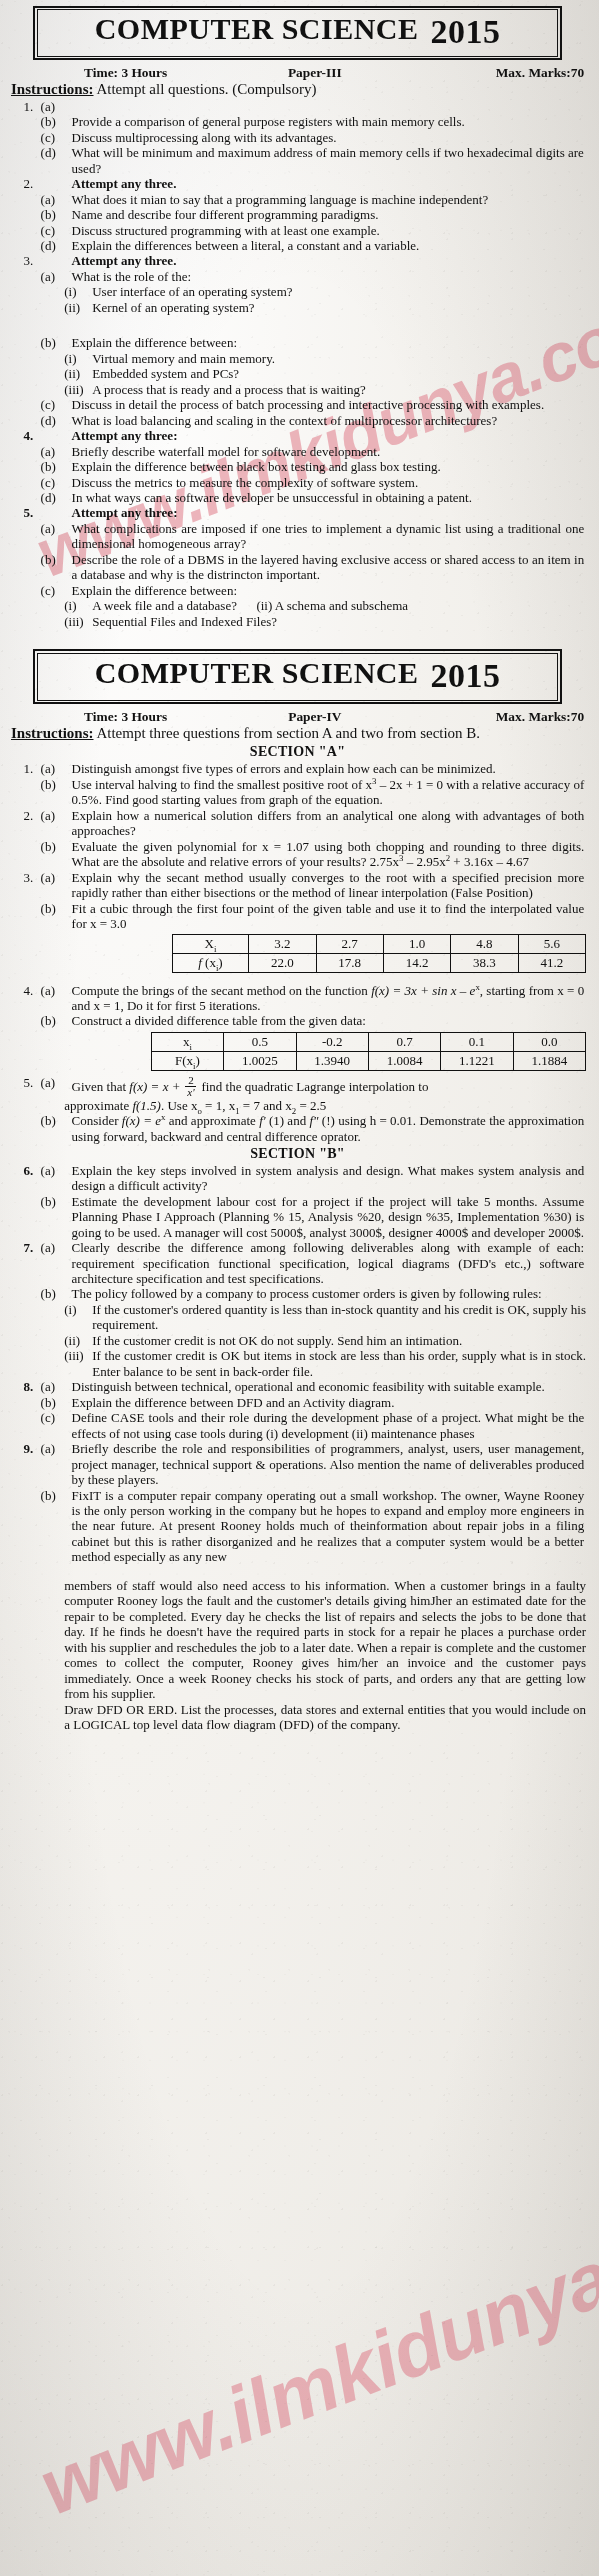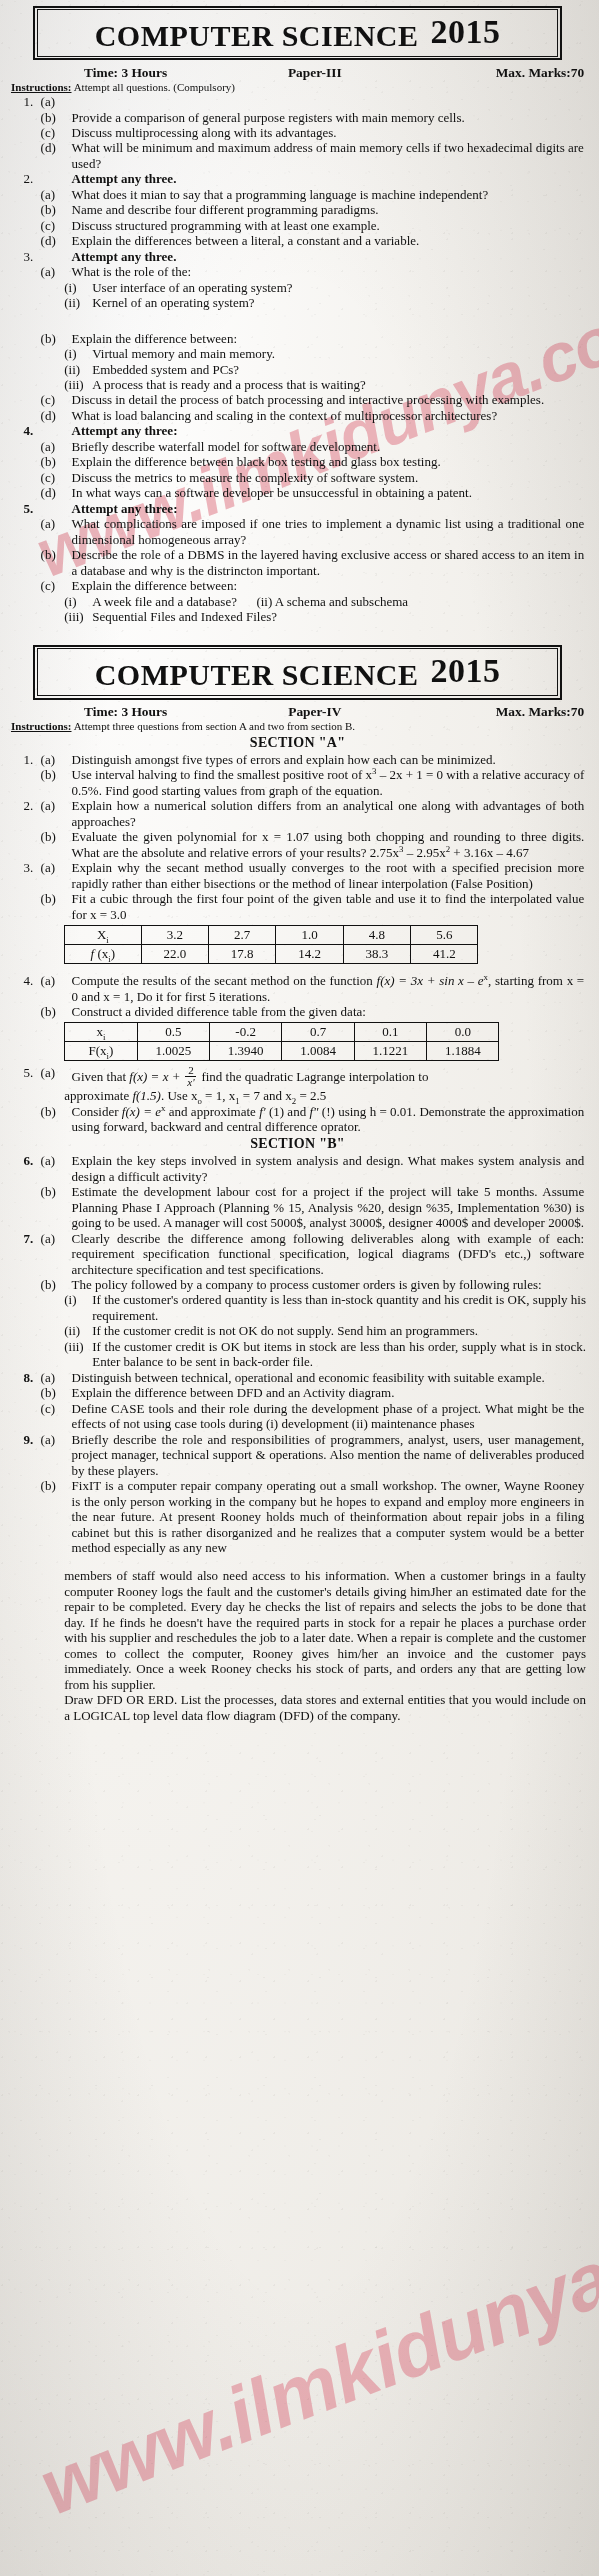--- a/index.html
+++ b/index.html
@@ -58,21 +58,21 @@
   
   .banner {
     border:2.8px solid #111;
     padding:1.8px;
     margin:5.5px 24px 3.7px 24px;
     background:transparent;
   }
   .banner-inner {
     border:1.4px solid #111;
     display:flex;
-    align-items:flex-end;
+    align-items:flex-start;
     justify-content:center;
     gap:12px;
     padding:2.8px 7.4px 4.6px 7.4px;
   }
   .banner-title {
     font-family:"Liberation Serif", serif;
     font-weight:bold;
     font-size:30px;
     letter-spacing:0.5px;
     line-height:1.05;
@@ -91,21 +91,21 @@
     font-weight:bold;
     font-size:13.4px;
     padding:0.9px 1.8px 0 1.8px;
     margin-top:1.8px;
   }
   .meta-time  { width:40%; text-align:center; }
   .meta-paper { width:26%; text-align:center; }
   .meta-marks { width:34%; text-align:right; }
 
   .instructions {
-    font-size:11px;
+    font-size:15px;
     padding:0 1.8px;
     margin-top:0px;
     line-height:1.18;
   }
   .instructions .lbl { font-weight:bold; text-decoration:underline; }
 
   .section-head {
     text-align:center;
     font-weight:bold;
     font-size:14px;
@@ -165,21 +165,21 @@
     vertical-align:-0.45em;
     text-align:center;
     font-size:.85em;
     line-height:1.0;
     margin:0 1.8px;
   }
   .frac .num { display:block; border-bottom:1.2px solid #111; padding:0 1.8px; }
   .frac .den { display:block; padding:0 1.8px; font-style:italic; }
 
   
-  .dtable-wrap { display:flex; }
+  .dtable-wrap { display:flex;justify-content:flex-end; }
   .dtable-wrap .pad { flex:0 0 55px; }
   table.dtable {
     border-collapse:collapse;
     font-size:13px;
     margin:2.8px 0 3.7px 0;
     background:transparent;
   }
   table.dtable td {
     border:1.3px solid #111;
     padding:0.9px 9.2px;
@@ -469,21 +469,21 @@
       </tbody>
         </table>
     </div>
 
     <div class="spacer6"></div>
 
     <div class="qline">
       <div class="qnum">4.</div>
       <div class="qlab">(a)</div>
       <div class="qtext">
-        <span>Compute the results of the secant method on the function </span><span class="ital">f(x) = 3x + sin x – e</span><sup>x</sup><span>, starting from x = 0 and x = 1, Do it for first 5 iterations.</span>
+        <span>Compute the brings of the secant method on the function </span><span class="ital">f(x) = 3x + sin x – e</span><sup>x</sup><span>, starting from x = 0 and x = 1, Do it for first 5 iterations.</span>
       </div>
     </div>
     <div class="qline">
       <div class="qnum"></div>
       <div class="qlab">(b)</div>
       <div class="qtext nj">Construct a divided difference table from the given data:</div>
     </div>
 
     <div class="dtable-wrap">
       <div class="pad"></div>
@@ -555,21 +555,21 @@
       <div class="qtext">The policy followed by a company to process customer orders is given by following rules:</div>
     </div>
     <div class="rline">
       <div class="rpad"></div>
       <div class="rlab">(i)</div>
       <div class="rtext j">If the customer's ordered quantity is less than in-stock quantity and his credit is OK, supply his requirement.</div>
     </div>
     <div class="rline">
       <div class="rpad"></div>
       <div class="rlab">(ii)</div>
-      <div class="rtext j">If the customer credit is not OK do not supply. Send him an programmers.</div>
+      <div class="rtext j">If the customer credit is not OK do not supply. Send him an intimation.</div>
     </div>
     <div class="rline">
       <div class="rpad"></div>
       <div class="rlab">(iii)</div>
       <div class="rtext j">If the customer credit is OK but items in stock are less than his order, supply what is in stock. Enter balance to be sent in back-order file.</div>
     </div>
 
     <div class="qline">
       <div class="qnum b">8.</div>
       <div class="qlab">(a)</div>

